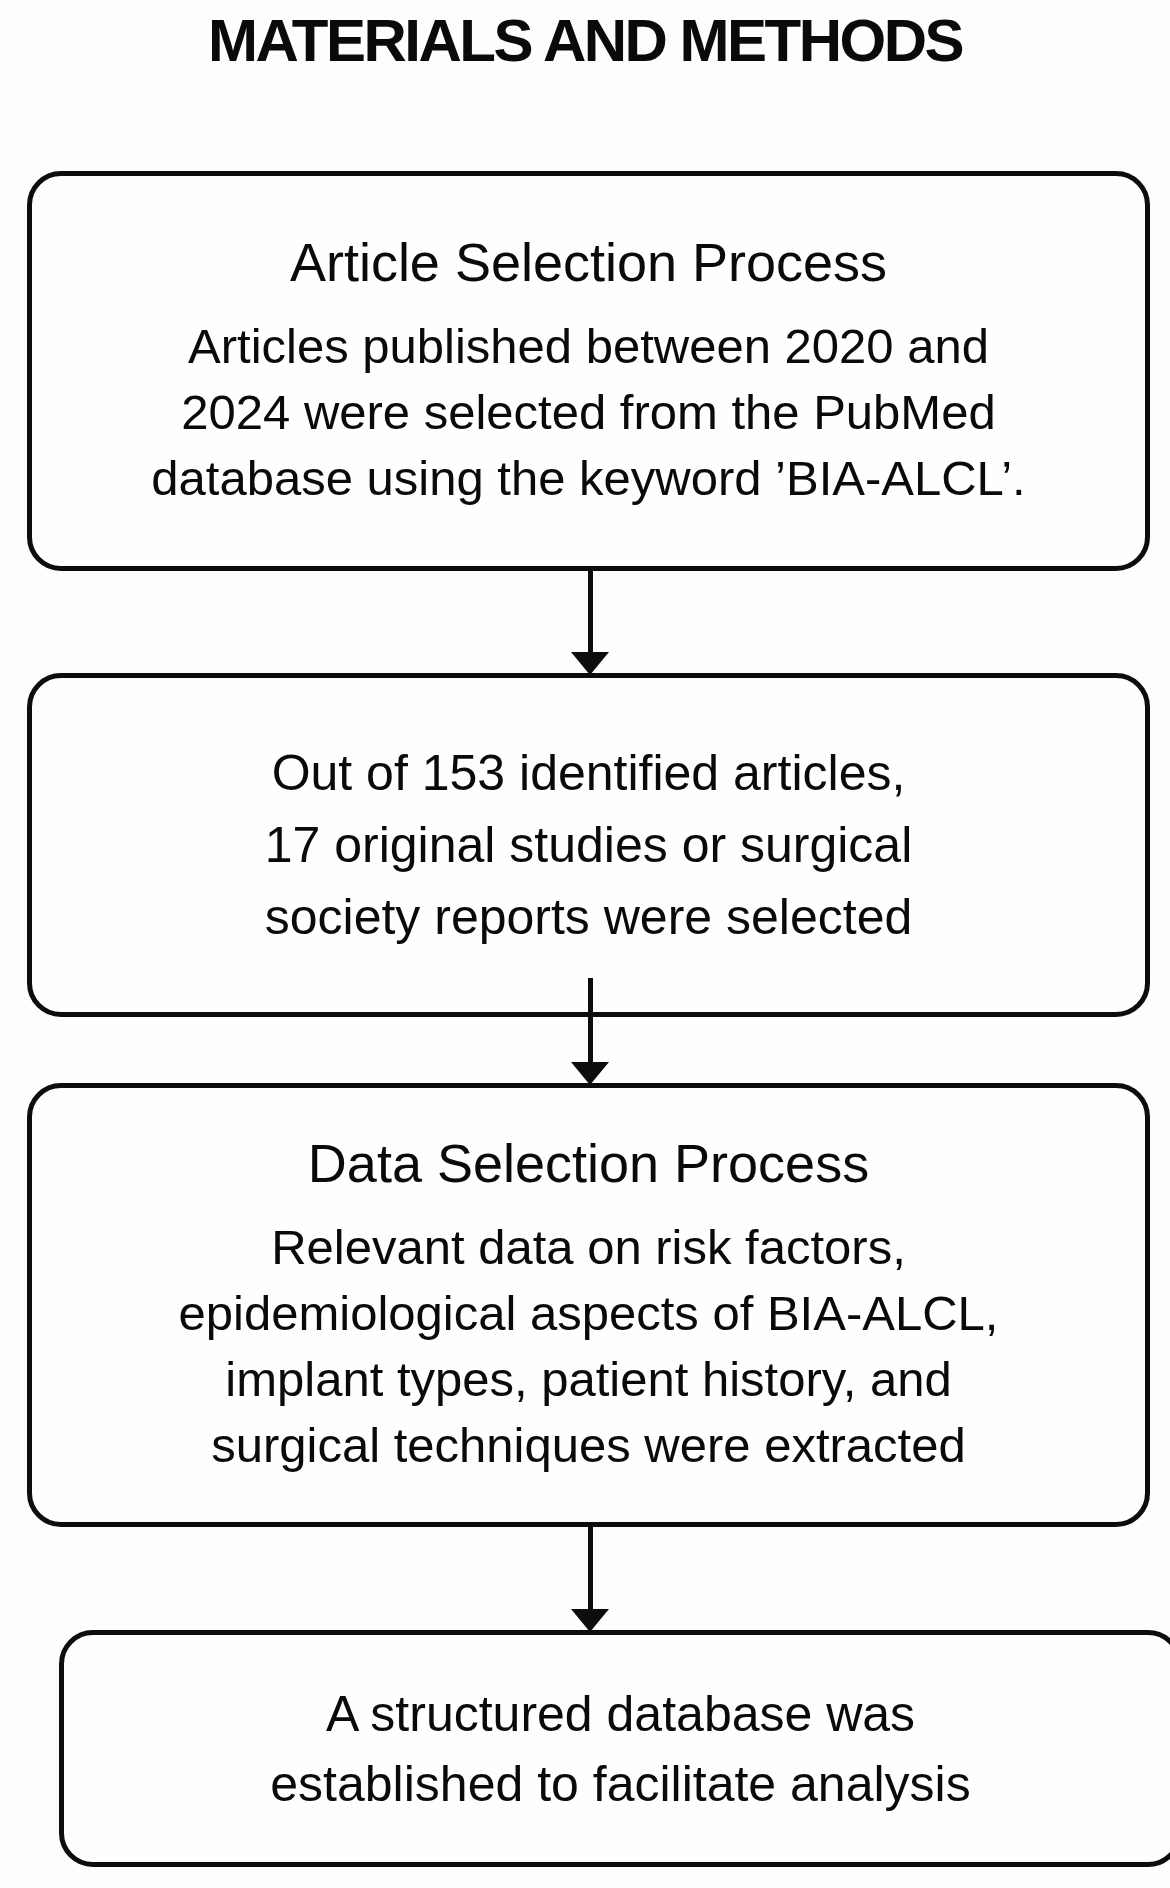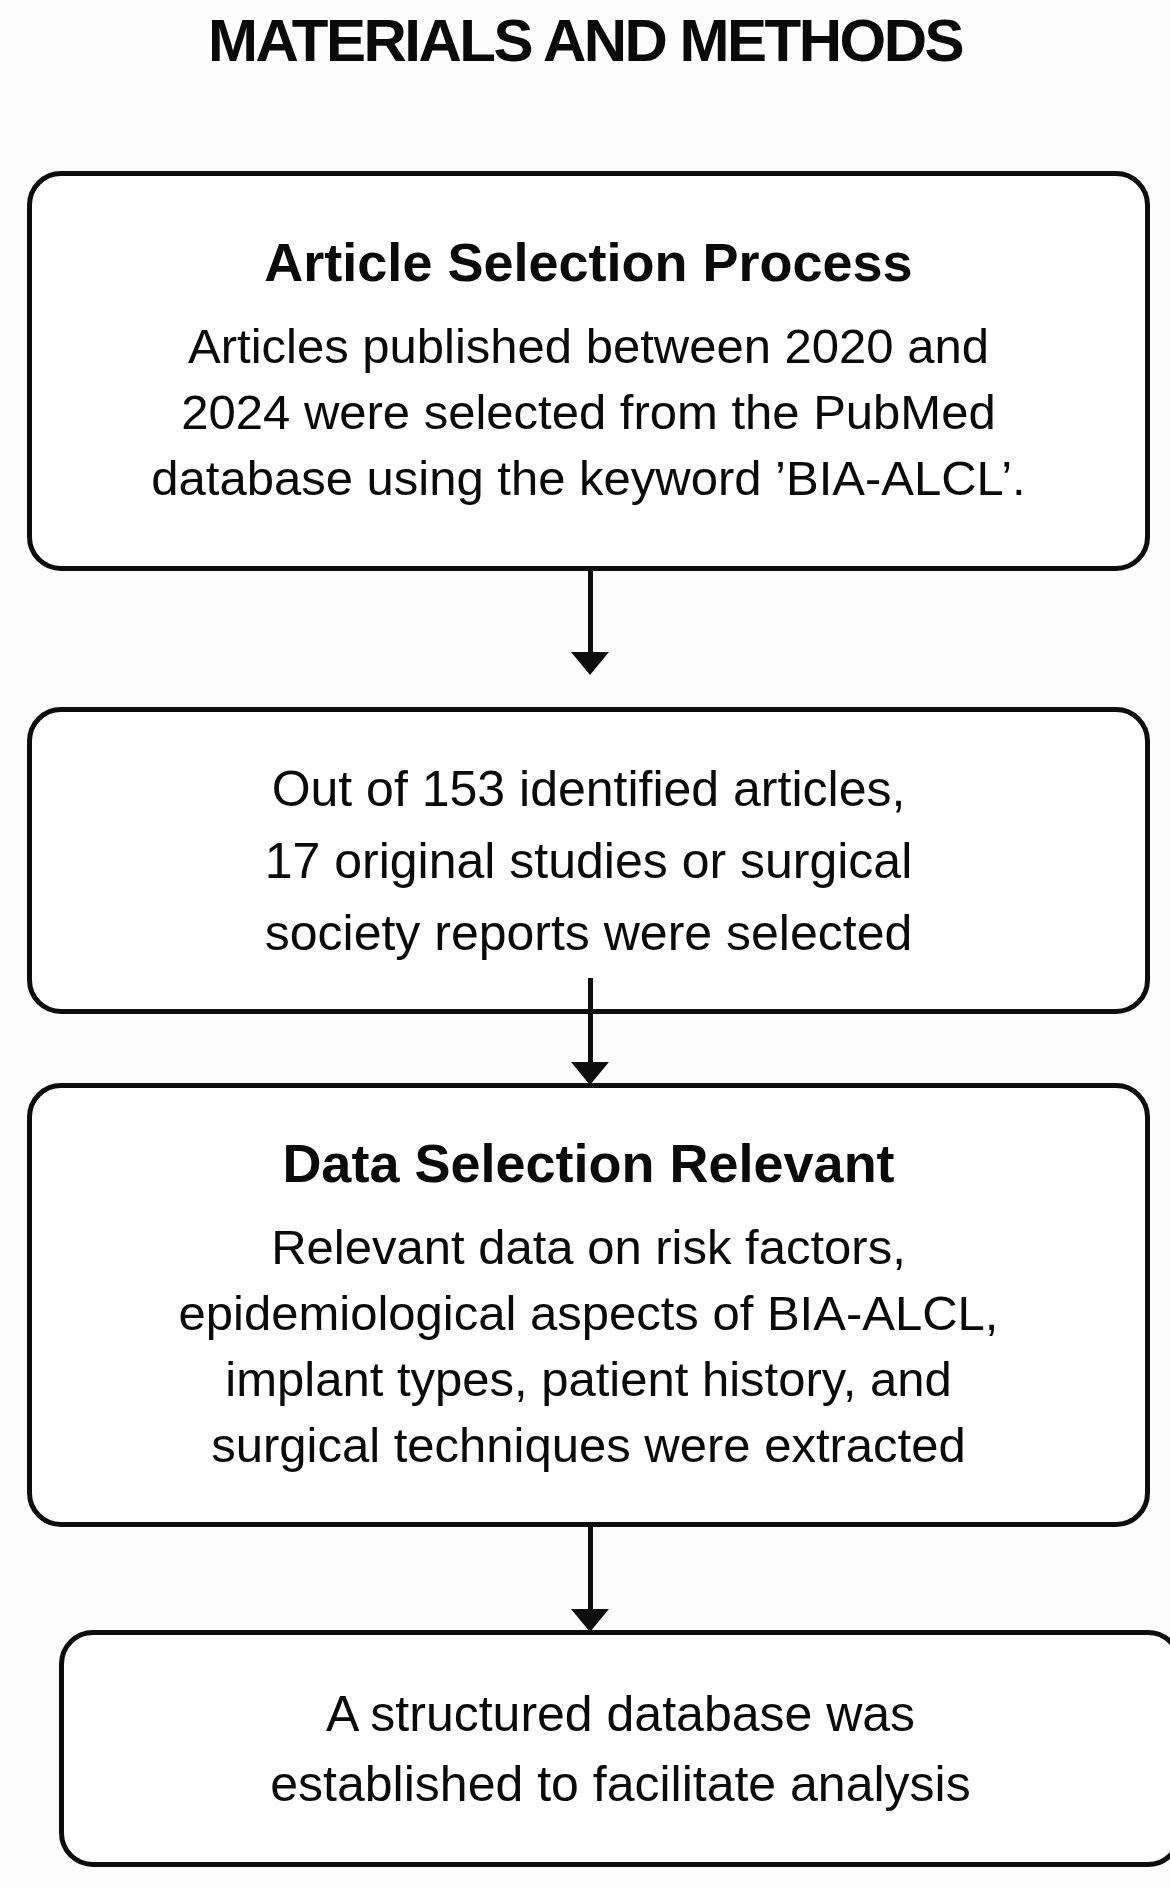--- a/index.html
+++ b/index.html
@@ -34,28 +34,28 @@
     width: 1123px;
     box-sizing: border-box;
     background: #fefefe;
     border: 5px solid #0d0d0d;
     border-radius: 34px;
     display: flex;
     flex-direction: column;
     justify-content: center;
   }
   .box-1 { top: 171px;  height: 400px; }
-  .box-2 { top: 707px;  height: 307px; }
+  .box-2 { top: 673px;  height: 344px; }
   .box-3 { top: 1083px; height: 444px; }
   .box-4 { top: 1630px; height: 237px; margin-left: 32px; }
 
   .box-header {
     text-align: center;
     font-size: 54px;
-    font-weight: 700;
+    font-weight: 400;
     line-height: 62px;
     margin-bottom: 20px;
   }
   .box-body {
     width: fit-content;
     margin: 0 auto;
     text-align: center;
     white-space: pre-line;
     font-size: 49px;
     line-height: 66px;
@@ -112,21 +112,21 @@
 17 original studies or surgical
 society reports were selected</div>
   </div>
 
   <div class="flow-arrow arrow-2">
     <div class="arrow-line"></div>
     <div class="arrow-head"></div>
   </div>
 
   <div class="flow-box box-3">
-    <div class="box-header">Data Selection Relevant</div>
+    <div class="box-header">Data Selection Process</div>
     <div class="box-body">Relevant data on risk factors,
 epidemiological aspects of BIA-ALCL,
 implant types, patient history, and
 surgical techniques were extracted</div>
   </div>
 
   <div class="flow-arrow arrow-3">
     <div class="arrow-line"></div>
     <div class="arrow-head"></div>
   </div>

